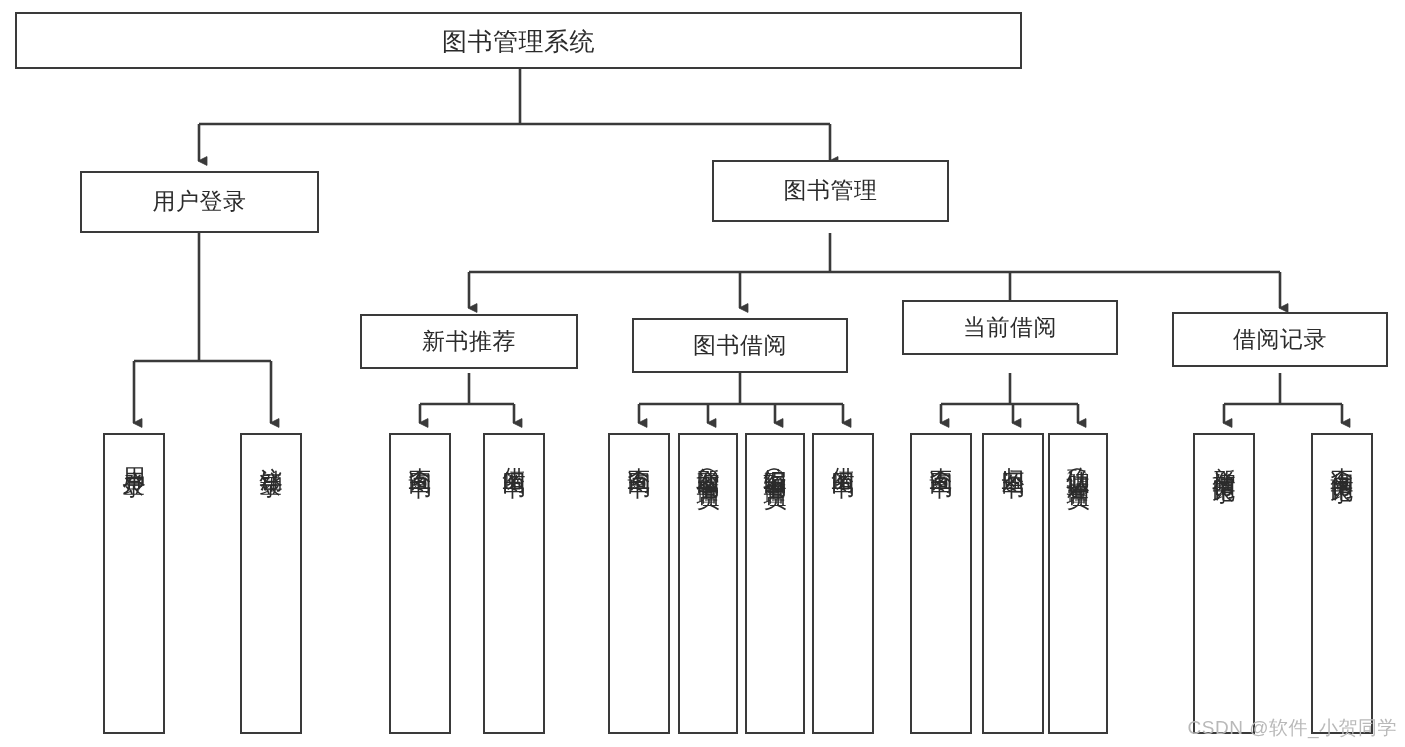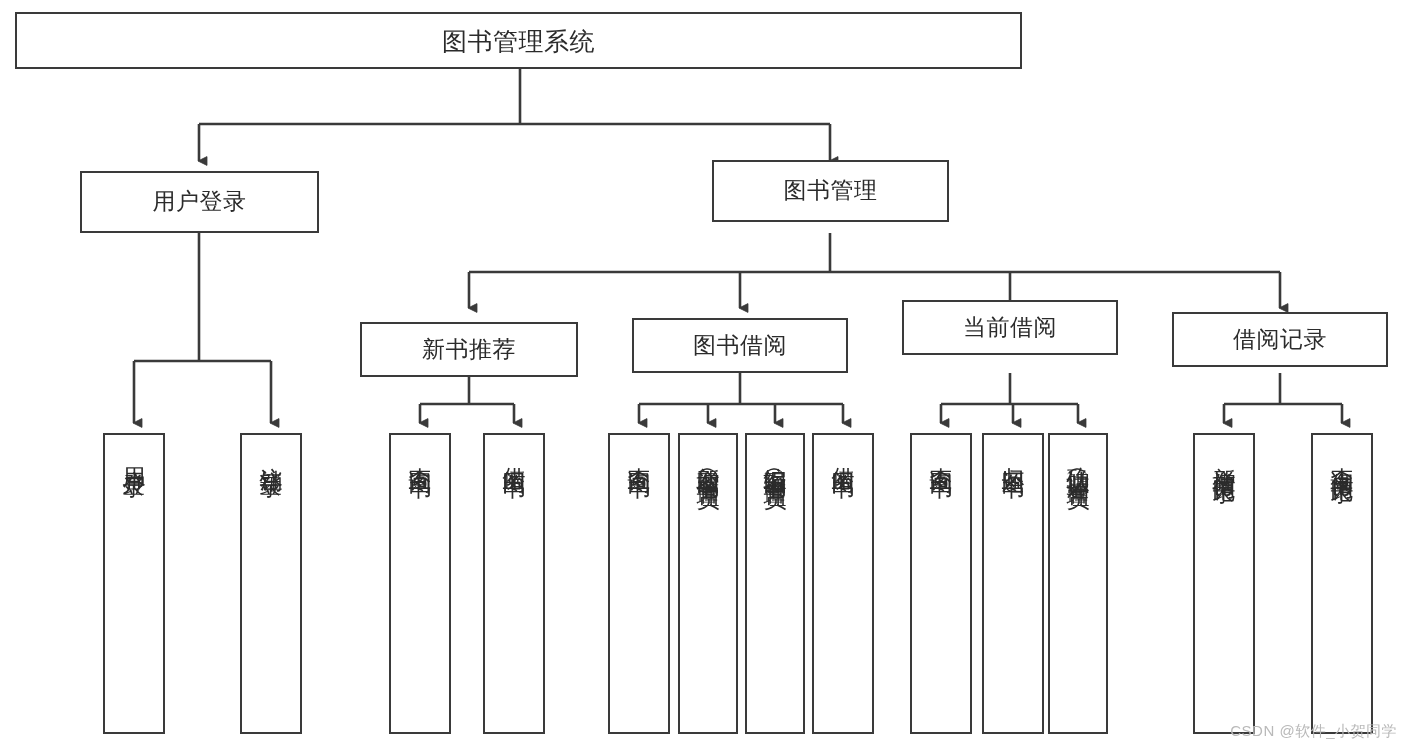--- a/index.html
+++ b/index.html
@@ -55,21 +55,21 @@
     text-orientation: upright;
     font-size: 23px;
     letter-spacing: 3px;
     line-height: 1;
   }
   #root-node .node-label { font-size: 25px; }
   #watermark {
     position: absolute;
     right: 8px;
     bottom: 6px;
-    font-size: 15px;
+    font-size: 19px;
     color: #b9b9b9;
     white-space: nowrap;
     letter-spacing: 0.5px;
     pointer-events: none;
   }
 </style>
 </head>
 <body>
 
 <div id="diagram-canvas">
@@ -128,21 +128,21 @@
   <div id="nodes-layer">
       <div class="node horizontal" id="root-node" style="left: 15px; top: 12px; width: 1007px; height: 57px;">
         <span class="node-label">图书管理系统</span>
       </div>
       <div class="node horizontal" id="user-login-node" style="left: 80px; top: 171px; width: 239px; height: 62px;">
         <span class="node-label">用户登录</span>
       </div>
       <div class="node horizontal" id="book-manage-node" style="left: 712px; top: 160px; width: 237px; height: 62px;">
         <span class="node-label">图书管理</span>
       </div>
-      <div class="node horizontal" id="new-book-rec-node" style="left: 360px; top: 322px; width: 218px; height: 55px;">
+      <div class="node horizontal" id="new-book-rec-node" style="left: 360px; top: 314px; width: 218px; height: 55px;">
         <span class="node-label">新书推荐</span>
       </div>
       <div class="node horizontal" id="book-borrow-node" style="left: 632px; top: 318px; width: 216px; height: 55px;">
         <span class="node-label">图书借阅</span>
       </div>
       <div class="node horizontal" id="current-borrow-node" style="left: 902px; top: 300px; width: 216px; height: 55px;">
         <span class="node-label">当前借阅</span>
       </div>
       <div class="node horizontal" id="borrow-record-node" style="left: 1172px; top: 312px; width: 216px; height: 55px;">
         <span class="node-label">借阅记录</span>

